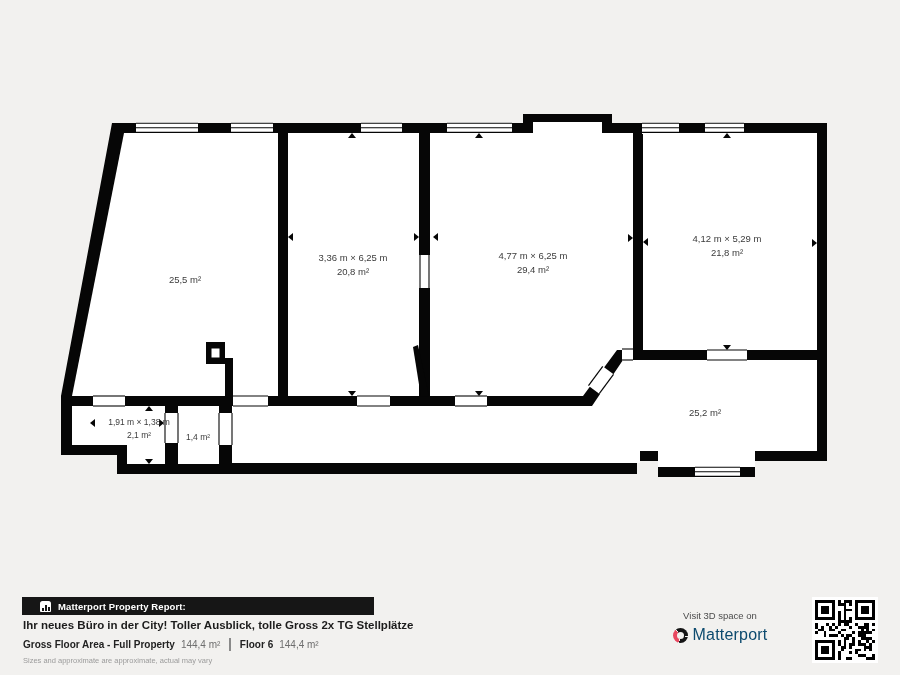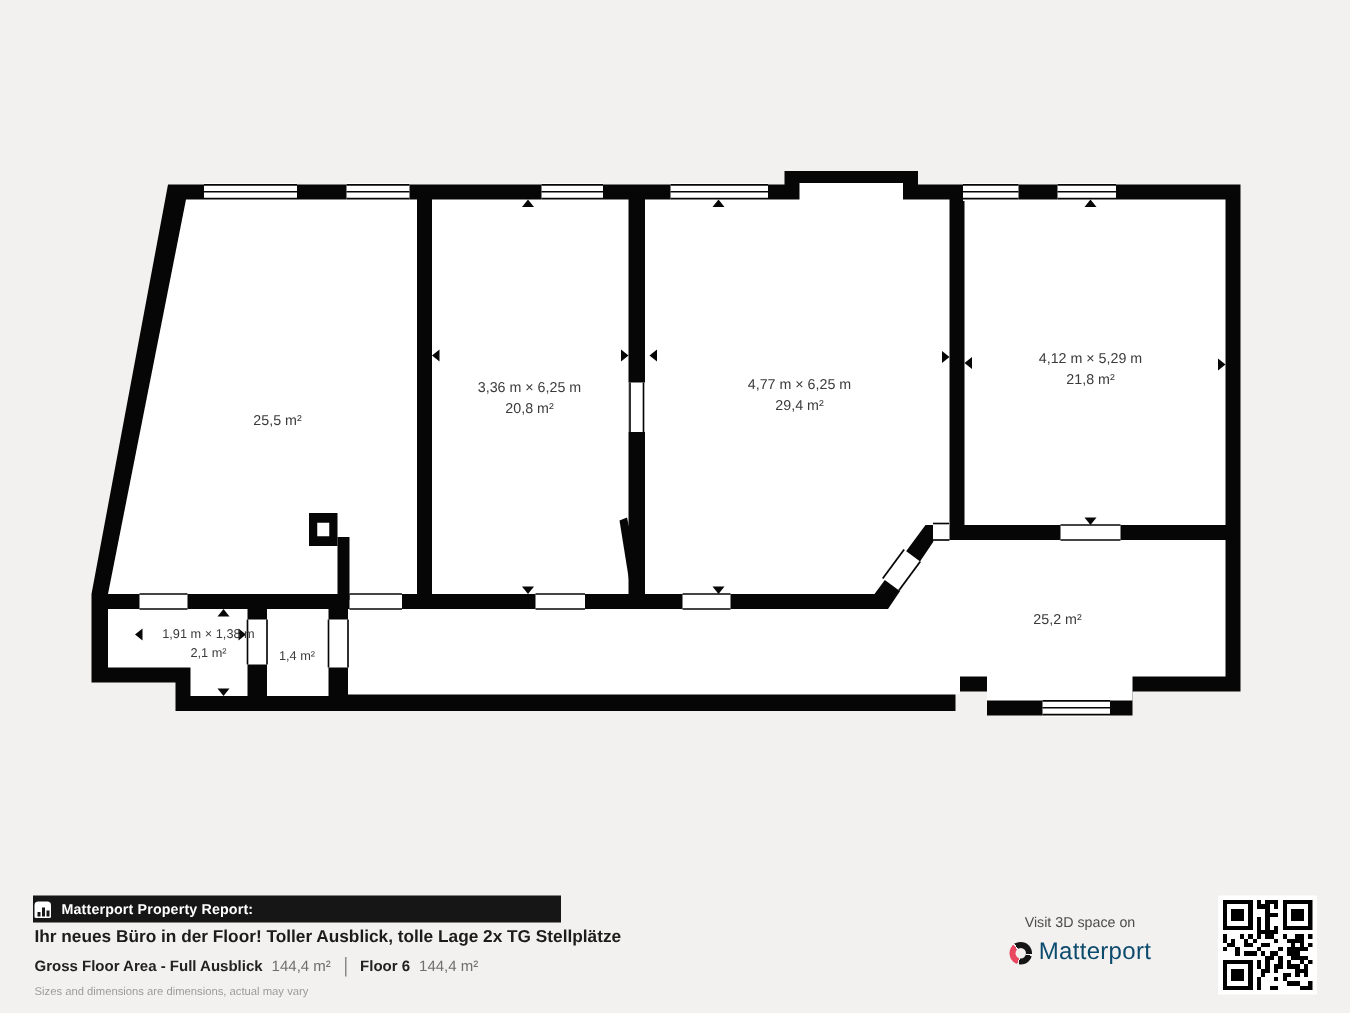--- a/index.html
+++ b/index.html
@@ -10,21 +10,21 @@
   }
   #plan{position:absolute;left:0;top:0;}
   svg text{fill:#3b3b3b;font-family:"Liberation Sans","DejaVu Sans",sans-serif;}
   .roomlabel{font-size:9.5px;}
   .roomlabel-sm{font-size:8.5px;}
 
   
   .report-bar{
     position:absolute;left:22px;top:597px;width:352px;height:18px;
     background:#161616;color:#fff;display:flex;align-items:center;gap:7px;
-    padding-left:1px;box-sizing:border-box;
+    padding-left:18px;box-sizing:border-box;
   }
   .report-bar .label{font-size:9.5px;font-weight:bold;letter-spacing:.1px;}
   .house-icon{width:11px;height:11px;background:#fff;border-radius:2.5px 2.5px 1px 1px;
     display:flex;align-items:flex-end;justify-content:center;gap:1px;padding:1px 1.5px;box-sizing:border-box;}
   .house-icon i{display:block;width:2px;background:#161616;}
   .house-icon i:nth-child(1){height:3px}
   .house-icon i:nth-child(2){height:6px}
   .house-icon i:nth-child(3){height:4px}
 
   .plan-title{position:absolute;left:23px;top:619px;width:560px;
@@ -171,31 +171,31 @@
 
 <div class="report-bar">
   <span class="house-icon">
       <i></i>
       <i></i>
       <i></i>
     </span>
   <span class="label">Matterport Property Report:</span>
 </div>
 
-<div class="plan-title">Ihr neues Büro in der Floor! Toller Ausblick, tolle Lage 2x TG Stellplätze</div>
+<div class="plan-title">Ihr neues Büro in der City! Toller Ausblick, tolle Gross 2x TG Stellplätze</div>
 
 <div class="stats">
-  <span class="b">Gross Floor Area - Full Ausblick</span>
+  <span class="b">Gross Floor Area - Full Property</span>
   <span>144,4 m²</span>
   <span class="sep"></span>
   <span class="b">Floor 6</span>
   <span>144,4 m²</span>
 </div>
 
-<div class="disclaimer">Sizes and dimensions are dimensions, actual may vary</div>
+<div class="disclaimer">Sizes and approximate are approximate, actual may vary</div>
 
 <div class="cta">
   <div class="visit">Visit 3D space on</div>
   <div class="brandrow">
     <span class="mp-mark"></span>
     <span class="mp-word">Matterport</span>
   </div>
 </div>
 
 <div class="qr-wrap">

